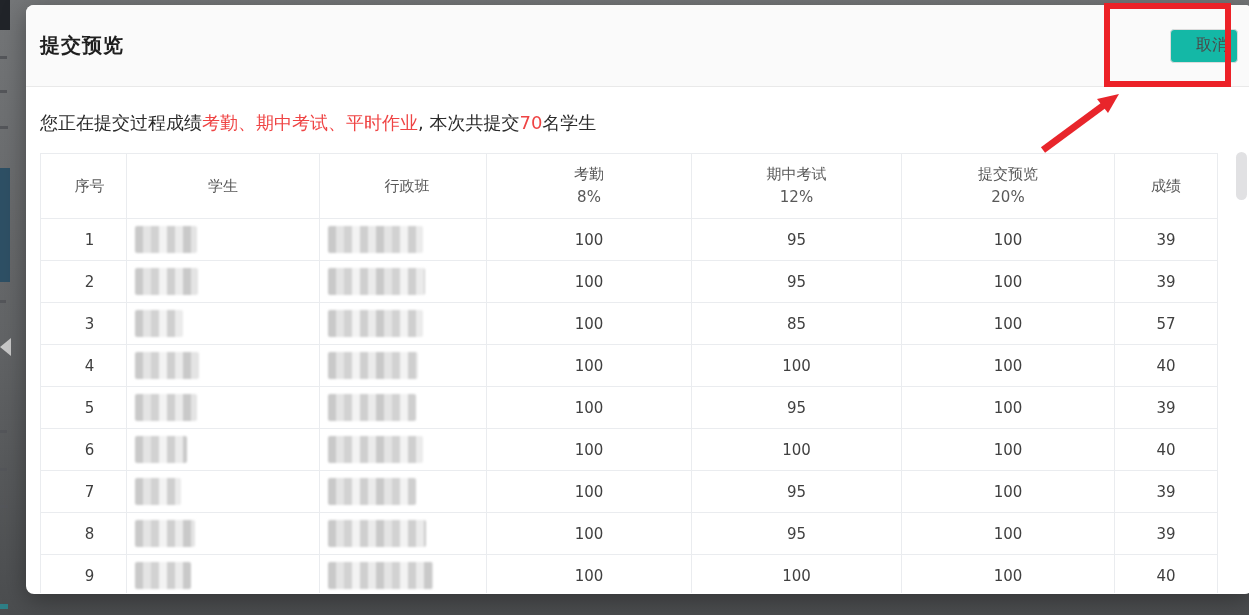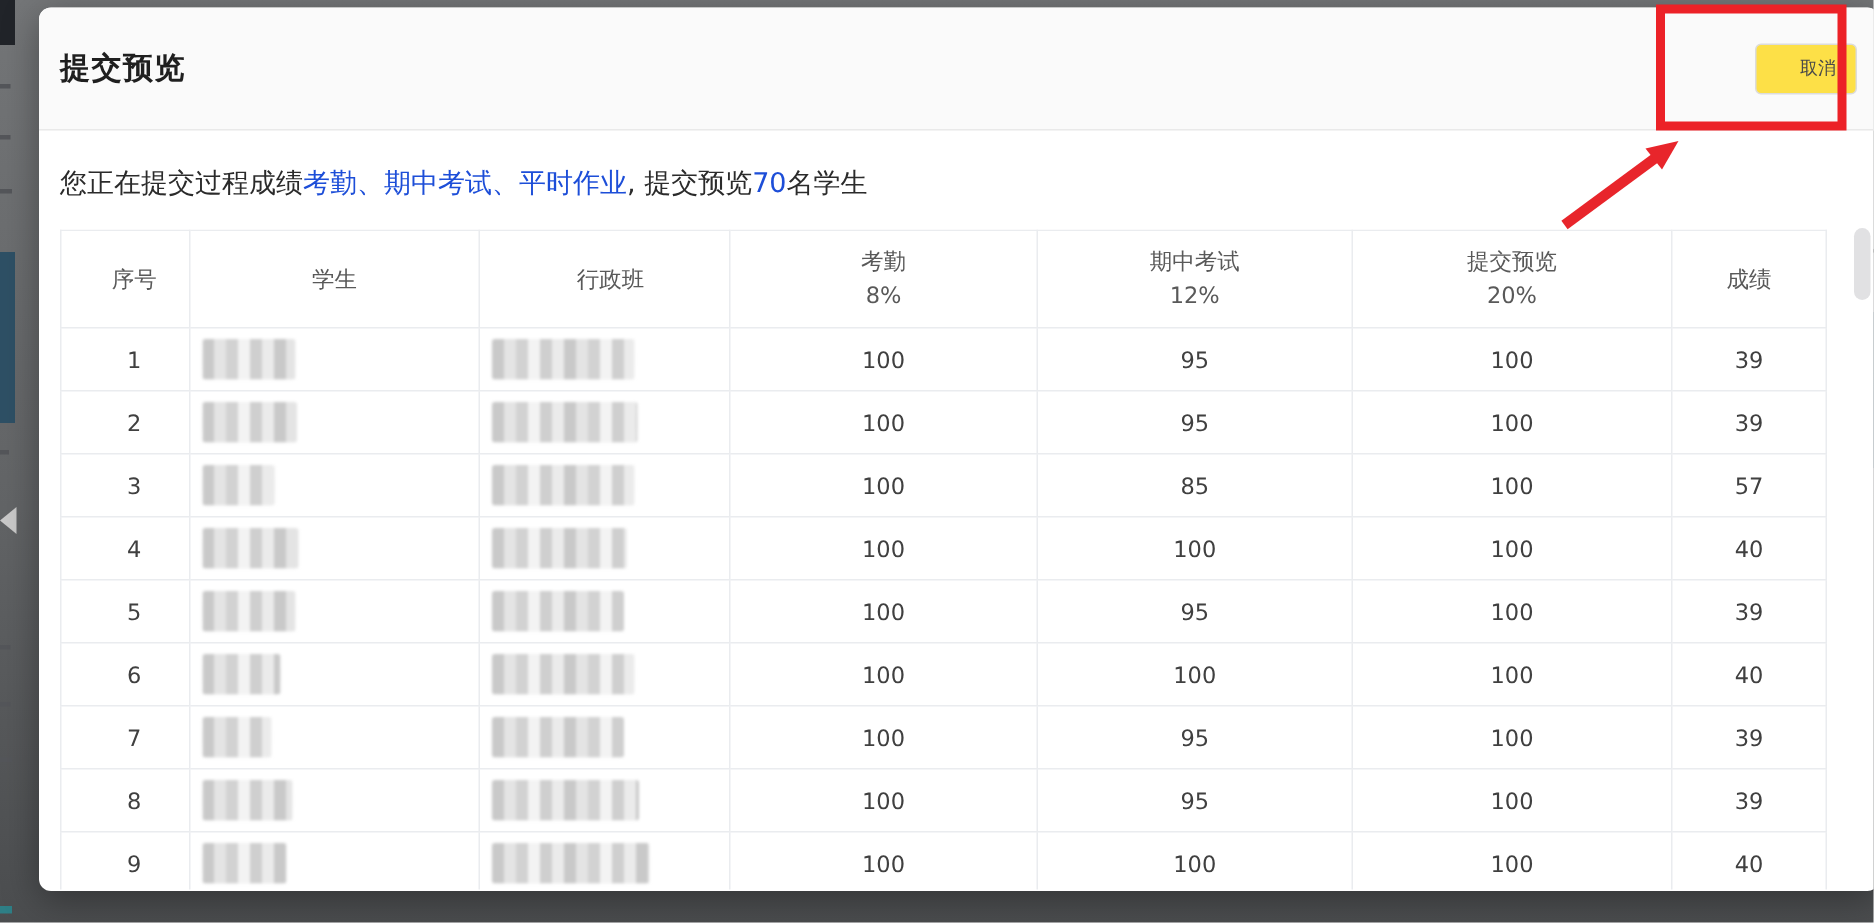--- a/index.html
+++ b/index.html
@@ -32,30 +32,30 @@
     box-shadow:0 6px 24px rgba(0,0,0,0.35);
   }
   .modal-header {
     height:82px; background:#fafafa; border-bottom:1px solid #e9e9e9;
     display:flex; align-items:center; padding:0 15px 0 14px;
   }
   .modal-title { font-size:20px; font-weight:700; color:#1f1f1f; letter-spacing:1px; }
   .header-buttons { margin-left:auto; display:flex; gap:15px; align-items:center; }
   .btn { cursor:pointer; font-family:inherit; }
   .btn-cancel {
-    width:68px; height:34px; background:#fde047; border:1px solid #dcdcdc;
-    border-radius:4px; font-size:12px; color:#4a4a4a;padding-left:16px;
+    width:68px; height:34px; background:#14b8a6; border:1px solid #dcdcdc;
+    border-radius:4px; font-size:16px; color:#4a4a4a;padding-left:16px;
   }
   .btn-confirm {
     width:109px; height:38px; background:#2c6cd3; border:none;
     border-radius:5px; font-size:16px; color:#fff; letter-spacing:1px;
   }
   .modal-body { padding:22px 14px 0 14px; }
   .message { font-size:18px; line-height:28px; color:#2b2b2b; }
-  .red-text { color:#1d4ed8;margin-top:20px; }
+  .red-text { color:#ef4444;margin-top:20px; }
 
   
   .table-clip { margin-top:16px; height:440px; overflow:hidden; position:relative; }
   table.preview { border-collapse:collapse; table-layout:fixed; width:1177px; }
   .preview th, .preview td {
     border:1px solid #eaecef; font-weight:400;
     font-size:15px; color:#404040; background:#fff;
   }
   .preview th { height:65px; color:#595959; vertical-align:middle; }
   .preview td { height:42px; }
@@ -116,21 +116,21 @@
 <div class="modal">
   <div class="modal-header">
     <div class="modal-title">提交预览</div>
     <div class="header-buttons">
       <button class="btn btn-cancel">取消</button>
     </div>
   </div>
 
   <div class="modal-body">
     <div class="message">
-      <span>您正在提交过程成绩</span><span class="red-text">考勤、期中考试、平时作业</span><span>, 提交预览</span><span class="red-text">70</span><span>名学生</span>
+      <span>您正在提交过程成绩</span><span class="red-text">考勤、期中考试、平时作业</span><span>, 本次共提交</span><span class="red-text">70</span><span>名学生</span>
     </div>
 
     <div class="table-clip">
       <table class="preview">
         <colgroup>
           <col style="width:86px">
             <col style="width:193px" class="col-student">
             <col style="width:167px">
           <col style="width:205px">
             <col style="width:210px">

